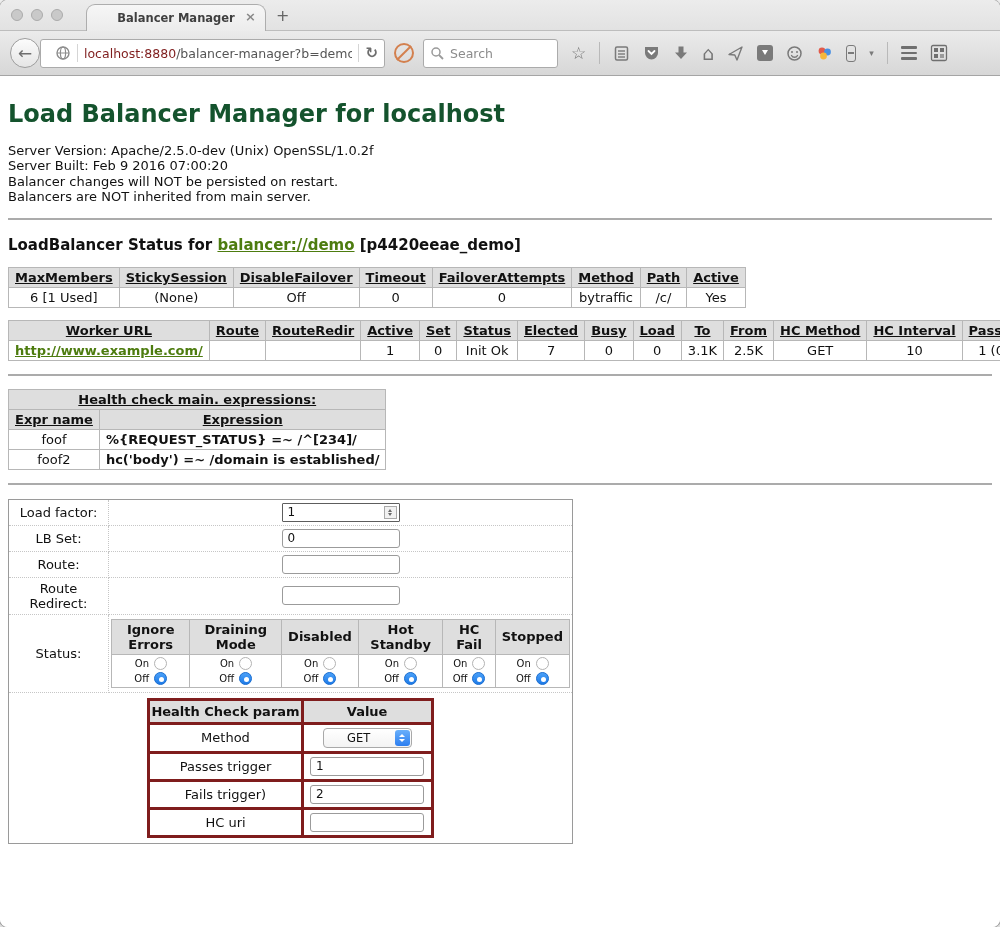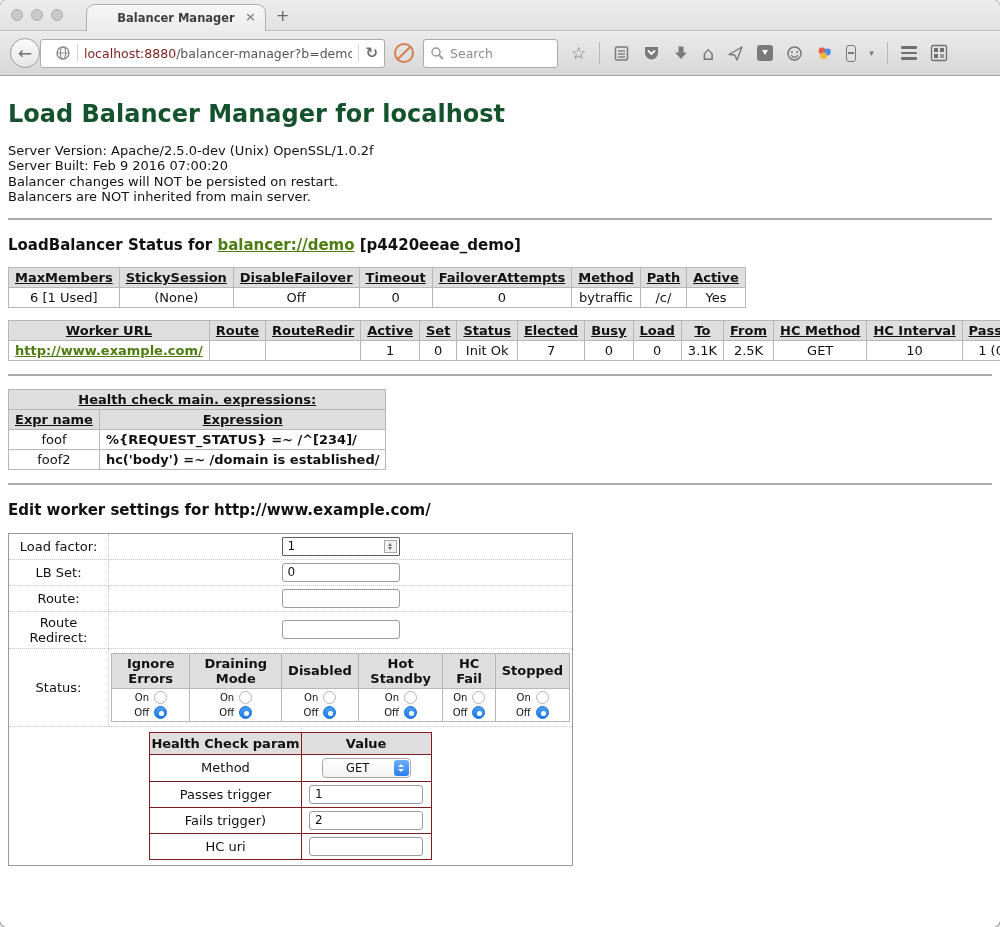--- a/index.html
+++ b/index.html
@@ -80,21 +80,21 @@
   .stbl th, .stbl td { border:1px solid #b7b7b7; font-size:13px; padding:2px 6px; text-align:center; }
   .stbl th { background:#dedede; }
   .onoff { display:grid; grid-template-columns:auto auto; gap:2px 5px; justify-content:center; align-items:center; }
   .olabel { font-size:10px; text-align:right; }
   .radio { width:13px; height:13px; border-radius:50%; background:#fff; border:1px solid #b3b3b3; position:relative; display:inline-block; }
   .radio.sel { background:linear-gradient(#4aa0f8,#1d7ae8); border-color:#1d6fd0; }
   .radio.sel::after { content:""; position:absolute; left:4px; top:4px; width:5px; height:5px; border-radius:50%; background:#fff; }
 
   td.hccell { text-align:center; }
   table.htbl { border-collapse:collapse; border:1px solid #9a9a9a; margin:2px auto; }
-  .htbl th, .htbl td { border:1px solid #7f1d1d; font-size:13px; padding:3px 1px; text-align:center; }
+  .htbl th, .htbl td { border:3px solid #7f1d1d; font-size:13px; padding:3px 1px; text-align:center; }
   .htbl th { background:#dedede; }
   .htbl td.hval { width:130px; }
   .htbl .ti { width:114px; text-align:left; }
 
   .select { display:inline-flex; align-items:center; height:20px; border:1px solid #a9a9a9; border-radius:4px;
             background:linear-gradient(#fff,#f3f3f3); overflow:hidden; vertical-align:middle; }
   .select .slbl { font-size:11.5px; text-align:center; padding:0 6px; color:#111; }
   .select .step { width:15px; height:16px; margin:1px; border-radius:3px; background:linear-gradient(#6ab0fb,#2c7ef0);
                   display:flex; flex-direction:column; align-items:center; justify-content:center; gap:2px; }
   .select .step i { width:0; height:0; border:3px solid transparent; }
@@ -290,21 +290,20 @@
       </tr>
       <tr>
         <td>foof2</td>
         <td class="lft">hc('body') =~ /domain is established/</td>
       </tr>
     </tbody>
       </table>
 
     <hr class="rule">
 
-    <h3 class="sec">Edit worker settings for http://www.example.com/</h3>
 
     <table class="ftbl">
       <tbody>
       <tr>
         <td class="flabel">Load factor:</td>
         <td class="fval">
           <span class="numwrap">
             <input class="ti" value="1" style="">
             <span class="numstep">
                   <i class="nup"></i>

